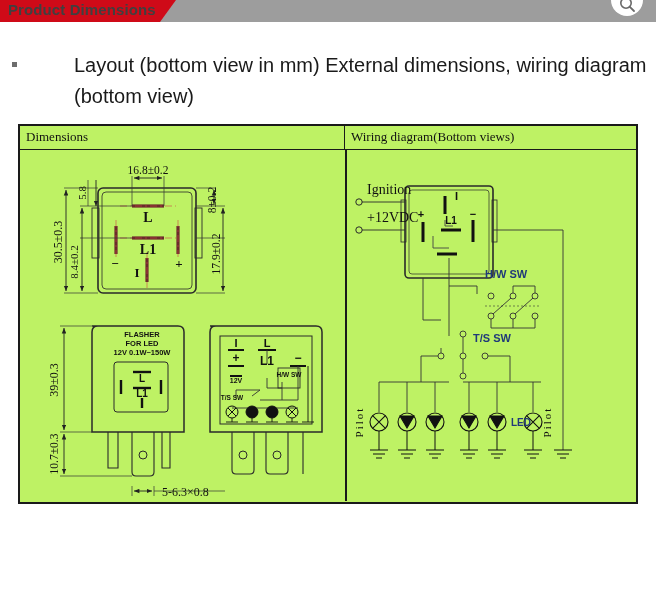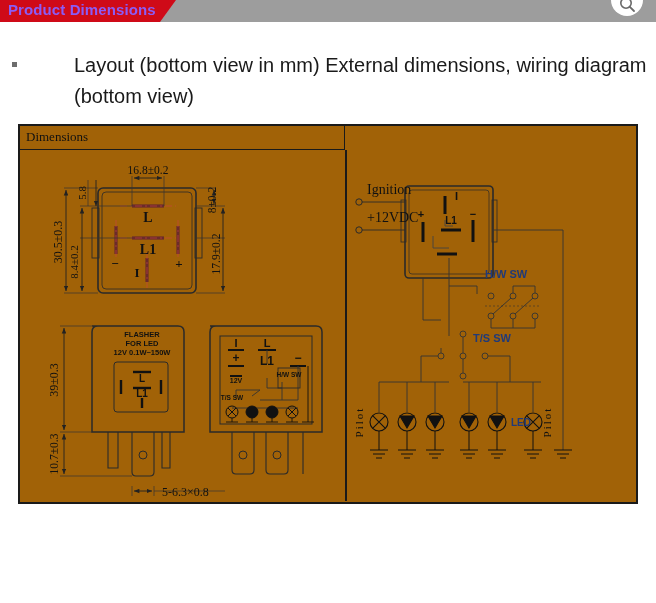--- a/index.html
+++ b/index.html
@@ -19,21 +19,21 @@
     background: #9d9d9d;
   }
   .banner-red {
     position: absolute; left: 0; top: 0;
     width: 200px; height: 22px;
     background: #cf0a18;
     clip-path: polygon(0 0, 176px 0, 160px 22px, 0 22px);
   }
   .banner-text {
     position: absolute; left: 8px; top: 1px;
-    font-size: 15px; font-weight: bold; color: #8b5cf6;
+    font-size: 15px; font-weight: bold; color: #404040;
     letter-spacing: 0.1px;
     white-space: nowrap;
     font-family: "Liberation Sans", sans-serif;
     text-align: right;
   }
   .corner-badge {
     position: absolute; left: 611px; top: -16px;
     width: 32px; height: 32px; border-radius: 50%;
     background: #ffffff;
     display: flex; align-items: flex-end; justify-content: center;
@@ -55,21 +55,21 @@
     font-size: 20px; color: #1a1a1a; line-height: 31px;
     font-family: "Liberation Sans", sans-serif;
     margin-left: 48px;
   }
 
   
   .figure {
     position: absolute; left: 18px; top: 124px;
     width: 620px; height: 380px;
     border: 2.5px solid #1a1a1a;
-    background: #a16207;
+    background: #bef264;
   }
   .panel-head {
     position: absolute; top: 0; height: 24px;
     border-bottom: 1.6px solid #1a1a1a;
     font-family: "Liberation Serif", serif;
     font-size: 13px; color: #111;
     padding: 3px 0 0 6px;
   }
   .panel-head.left  { left: 0;   width: 325px; border-right: 1.6px solid #1a1a1a; }
   .panel-head.right { left: 325px; width: 292px; }
@@ -97,20 +97,21 @@
 </div>
 
 <div class="heading-wrap">
   <div class="heading-bullet"></div>
   <div class="heading-text">Layout (bottom view in mm) External dimensions, wiring diagram (bottom view)</div>
 </div>
 
 <div class="figure">
 
   <div class="panel-head left">Dimensions</div>
+  <div class="panel-head right">Wiring diagram(Bottom views)</div>
   <div class="panel-divider"></div>
 
   <svg class="svg-layer" width="325" height="378" viewBox="0 0 325 378" style="left:0;top:24px;">
     <defs>
       <marker id="ah" markerWidth="7" markerHeight="7" refX="6" refY="2.5" orient="auto">
         <path d="M0,0 L6,2.5 L0,5 z" fill="#222"></path>
       </marker>
       <marker id="ahr" markerWidth="7" markerHeight="7" refX="0" refY="2.5" orient="auto">
         <path d="M6,0 L0,2.5 L6,5 z" fill="#222"></path>
       </marker>

